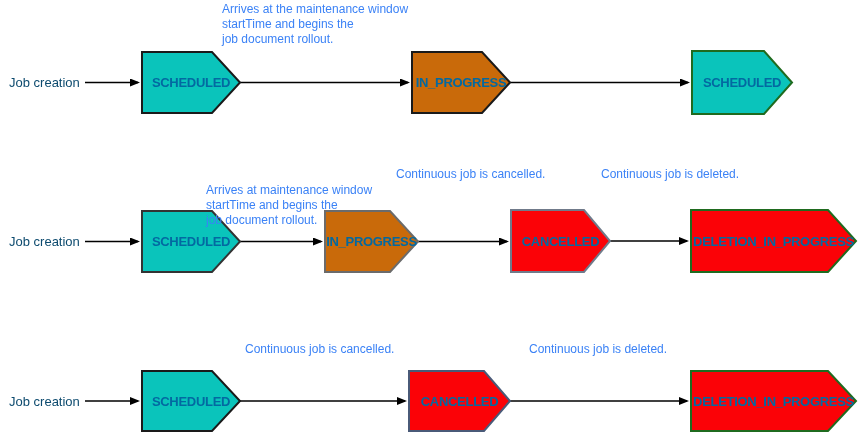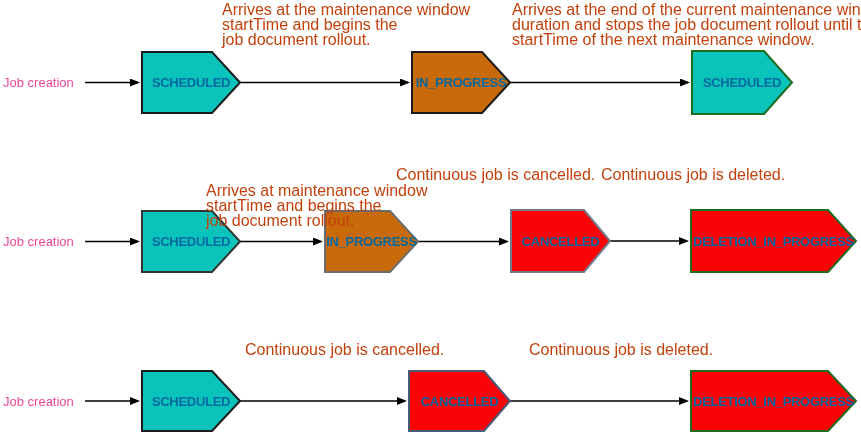--- a/index.html
+++ b/index.html
@@ -7,25 +7,25 @@
     position:relative;width:861px;height:433px;background:#ffffff;overflow:hidden;
     font-family:"Liberation Sans", sans-serif;
   }
   .canvas svg{position:absolute;left:0;top:0;}
   .node-label{
     position:absolute;display:flex;align-items:center;justify-content:center;
     color:#0369a1;font-weight:bold;font-size:13px;letter-spacing:-0.3px;
     white-space:nowrap;pointer-events:none;
   }
   .annotation{
-    position:absolute;font-size:16px;line-height:15px;color:#c2410c;
+    position:absolute;font-size:12px;line-height:15px;color:#3b82f6;
     white-space:pre;
   }
   .source-label{
-    position:absolute;font-size:13px;line-height:15px;color:#ec4899;white-space:nowrap;
+    position:absolute;font-size:13px;line-height:15px;color:#0c4a6e;white-space:nowrap;margin-left:6px;
   }
   polygon{stroke-width:2;}
   line{stroke:#000000;stroke-width:1.3;}
 </style>
 </head>
 <body>
 
 <div class="canvas">
 
   <svg width="861" height="433" viewBox="0 0 861 433">
@@ -62,23 +62,20 @@
     <polygon points="691,371 828,371 856,401 828,431 691,431" fill="#FB0207" stroke="#1F6B1F"></polygon>
   </svg>
 
   <div class="source-label" style="left:3px;top:75px;">Job creation</div>
   <div class="source-label" style="left:3px;top:234px;">Job creation</div>
   <div class="source-label" style="left:3px;top:394px;">Job creation</div>
 
   <div class="annotation" style="left:222px;top:2px;">Arrives at the maintenance window
 startTime and begins the
 job document rollout.</div>
-  <div class="annotation" style="left:512px;top:2px;">Arrives at the end of the current maintenance window
-duration and stops the job document rollout until the
-startTime of the next maintenance window.</div>
 
   <div class="annotation" style="left:206px;top:159px;margin-top:24px;">Arrives at maintenance window
 startTime and begins the
 job document rollout.</div>
   <div class="annotation" style="left:396px;top:167px;">Continuous job is cancelled.</div>
   <div class="annotation" style="left:601px;top:167px;">Continuous job is deleted.</div>
 
   <div class="annotation" style="left:245px;top:342px;">Continuous job is cancelled.</div>
   <div class="annotation" style="left:529px;top:342px;">Continuous job is deleted.</div>
 

